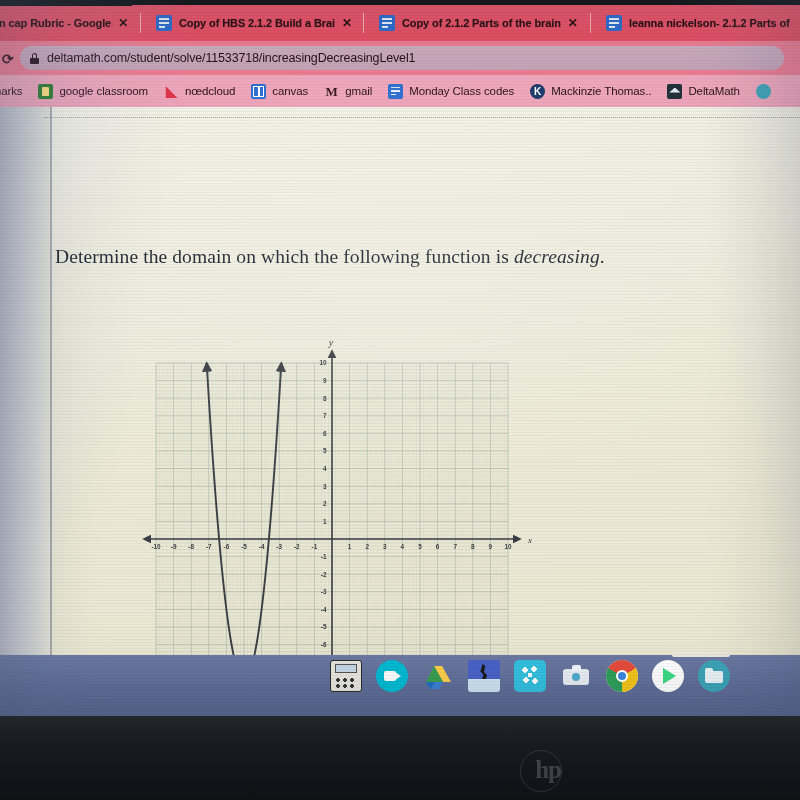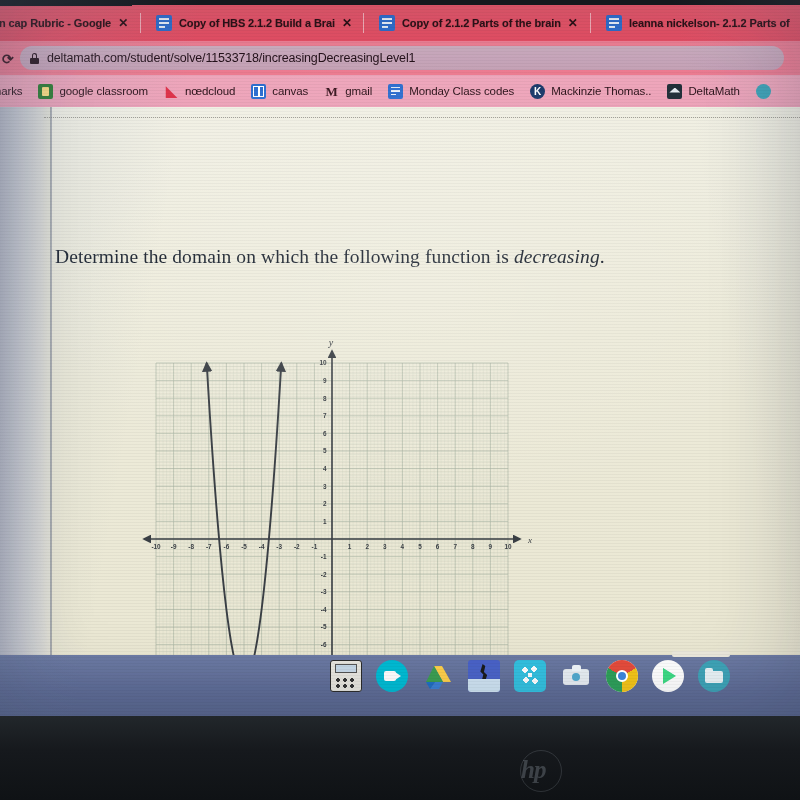--- a/index.html
+++ b/index.html
@@ -31,25 +31,24 @@
   #hp-logo {
     position: absolute;
     left: 520px;
     top: 750px;
     width: 40px;
     height: 40px;
     border-radius: 50%;
     border: 1px solid rgba(150,160,170,0.22);
     color: rgba(160,170,180,0.30);
     font-family: "Liberation Serif", serif;
-    font-style: italic;
     font-weight: bold;
     font-size: 25px;
     line-height: 38px;
-    text-align: left;
+    text-align: right;
     letter-spacing: -1px;
   }
 
   
   #screen {
     position: absolute;
     left: 0;
     top: 0;
     width: 800px;
     height: 716px;

